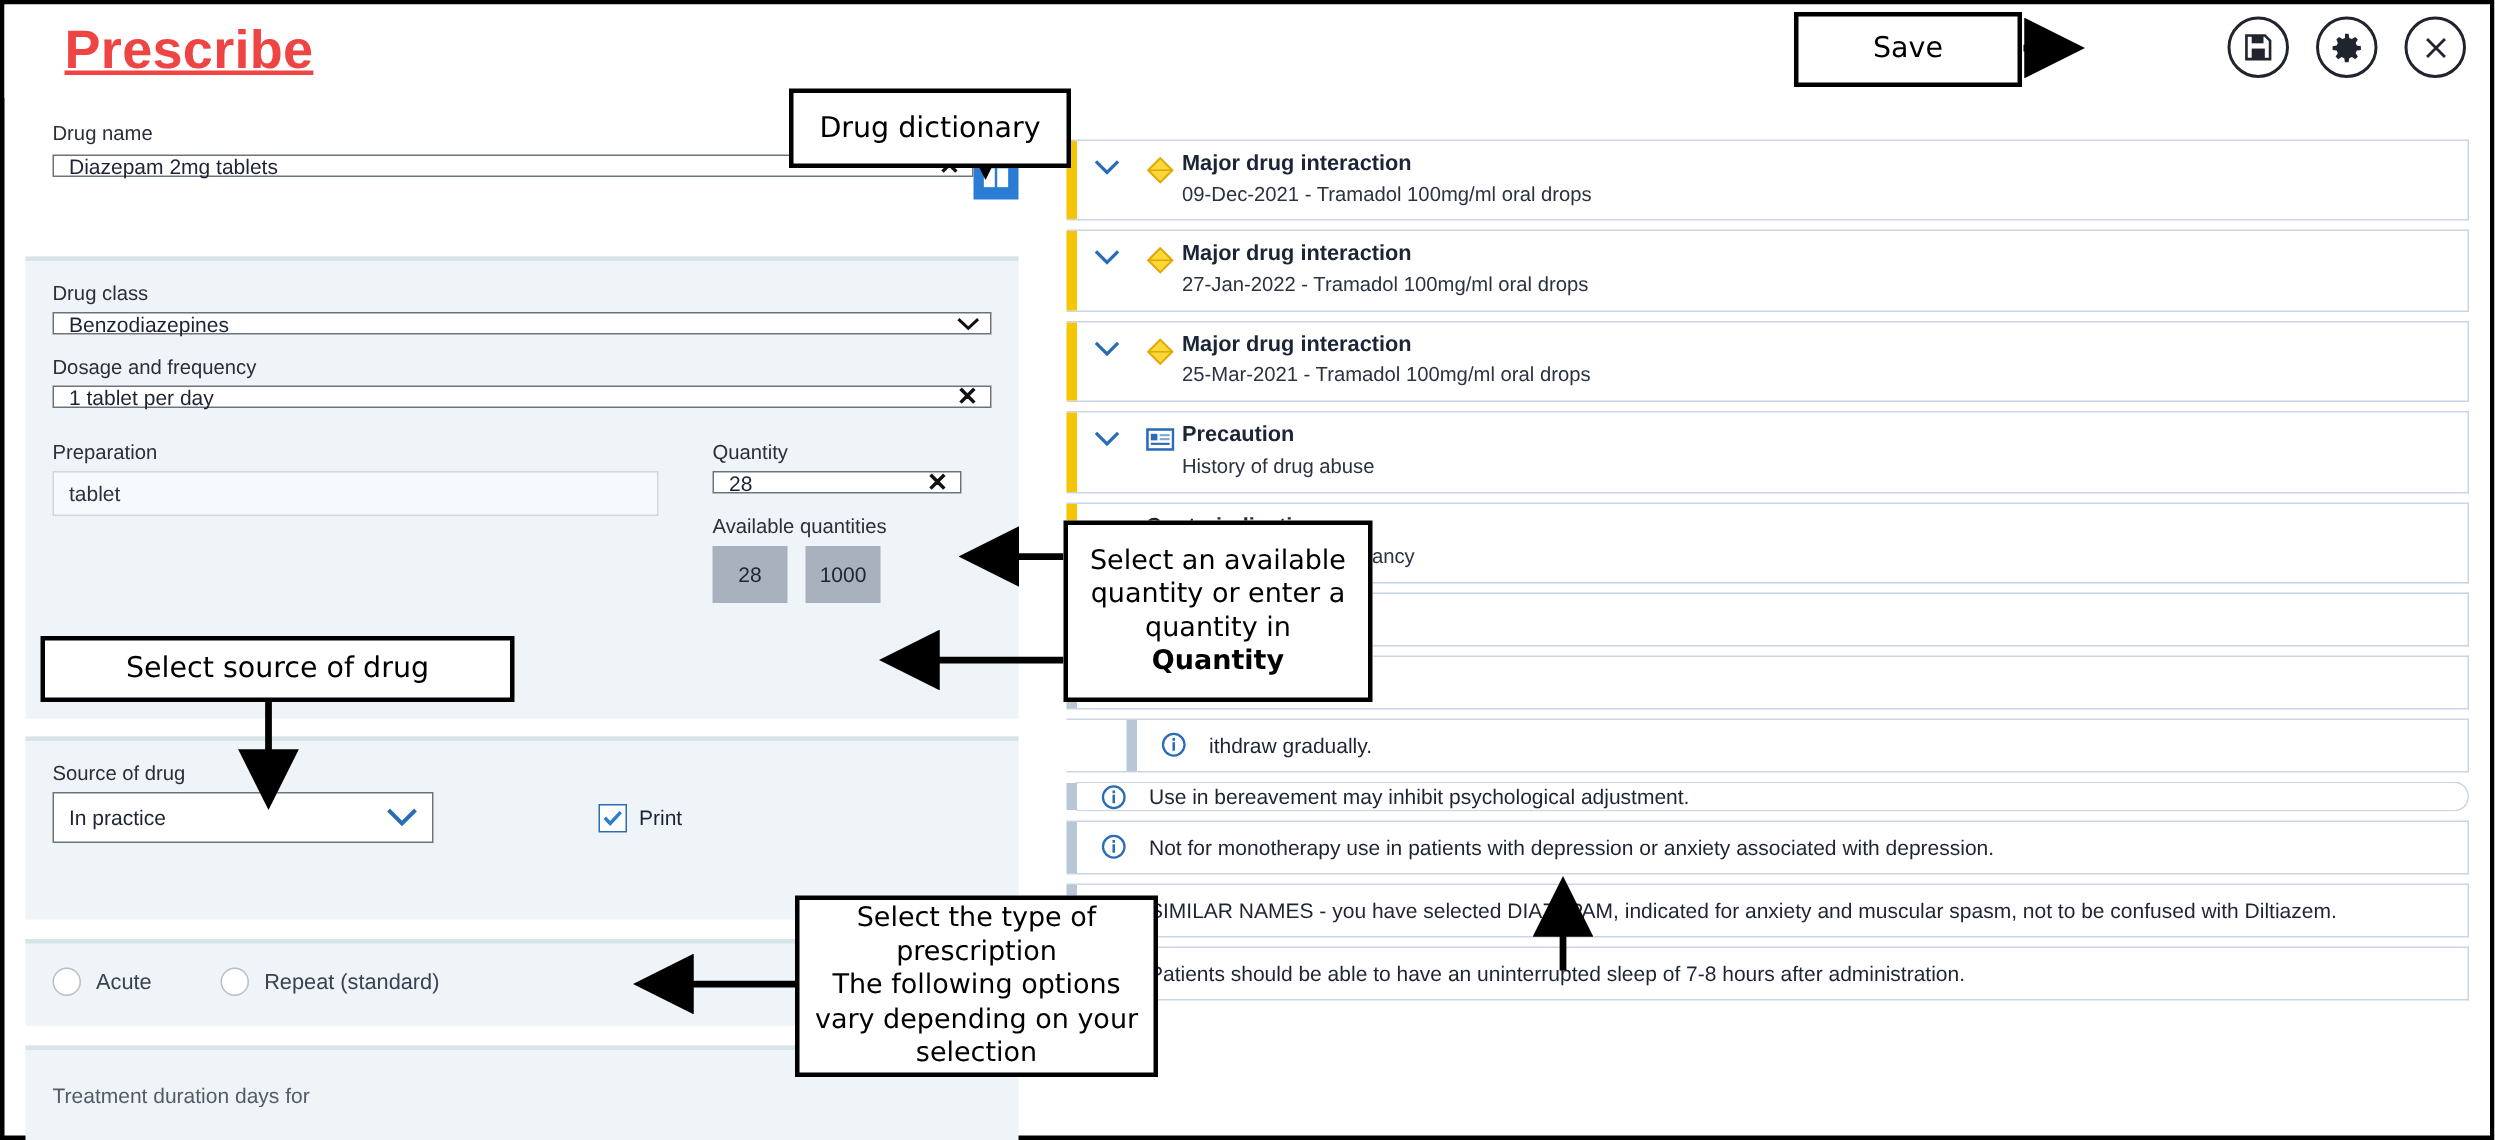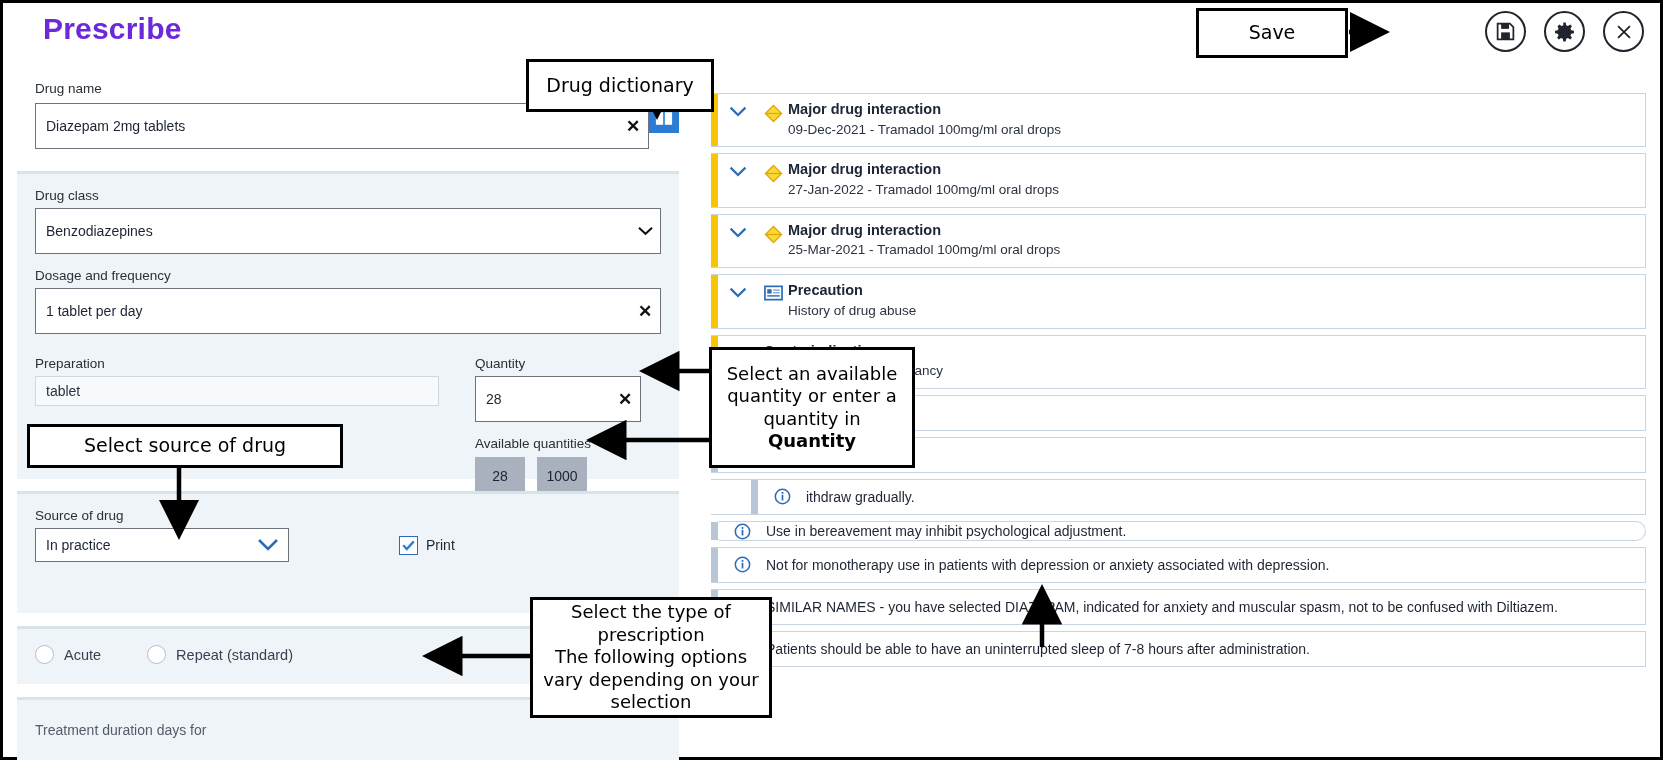--- a/index.html
+++ b/index.html
@@ -18,22 +18,23 @@
     background:#fff;
   }
 
   
   .topbar{
     position:absolute;left:0;top:0;width:100%;height:62px;
     background:#fff;
   }
   .page-title{
     position:absolute;left:40px;top:9px;
-    font-size:30px;font-weight:bold;color:#6d28d9;
+    font-size:36px;font-weight:bold;color:#ef4444;
     letter-spacing:.2px;
+    text-decoration:underline;
   }
   .tool-icons{
     position:absolute;right:16px;top:8px;
     display:flex;gap:18px;align-items:center;
   }
   .circ-btn{
     width:41px;height:41px;border-radius:50%;
     border:2.2px solid #20242c;
     display:flex;align-items:center;justify-content:center;
     background:#fff;box-sizing:border-box;
@@ -41,21 +42,21 @@
   .circ-btn svg{display:block;}
 
   
   .left-col{
     position:absolute;left:14px;top:78px;width:662px;bottom:0;
   }
   .fld-label{
     font-size:13.5px;color:#2a2f38;margin-bottom:5px;display:block;
   }
   .txtbox{
-    height:46px;border:1.6px solid #6d737d;background:#fff;
+    height:15px;border:1.6px solid #6d737d;background:#fff;
     display:flex;align-items:center;box-sizing:border-box;
     font-size:14px;color:#1d2433;position:relative;
   }
   .txtbox .val{padding-left:10px;flex:1;}
   .clear-x{
     width:30px;display:flex;align-items:center;justify-content:center;
     font-size:17px;font-weight:bold;color:#111;
   }
   .chev{
     width:30px;display:flex;align-items:center;justify-content:center;

